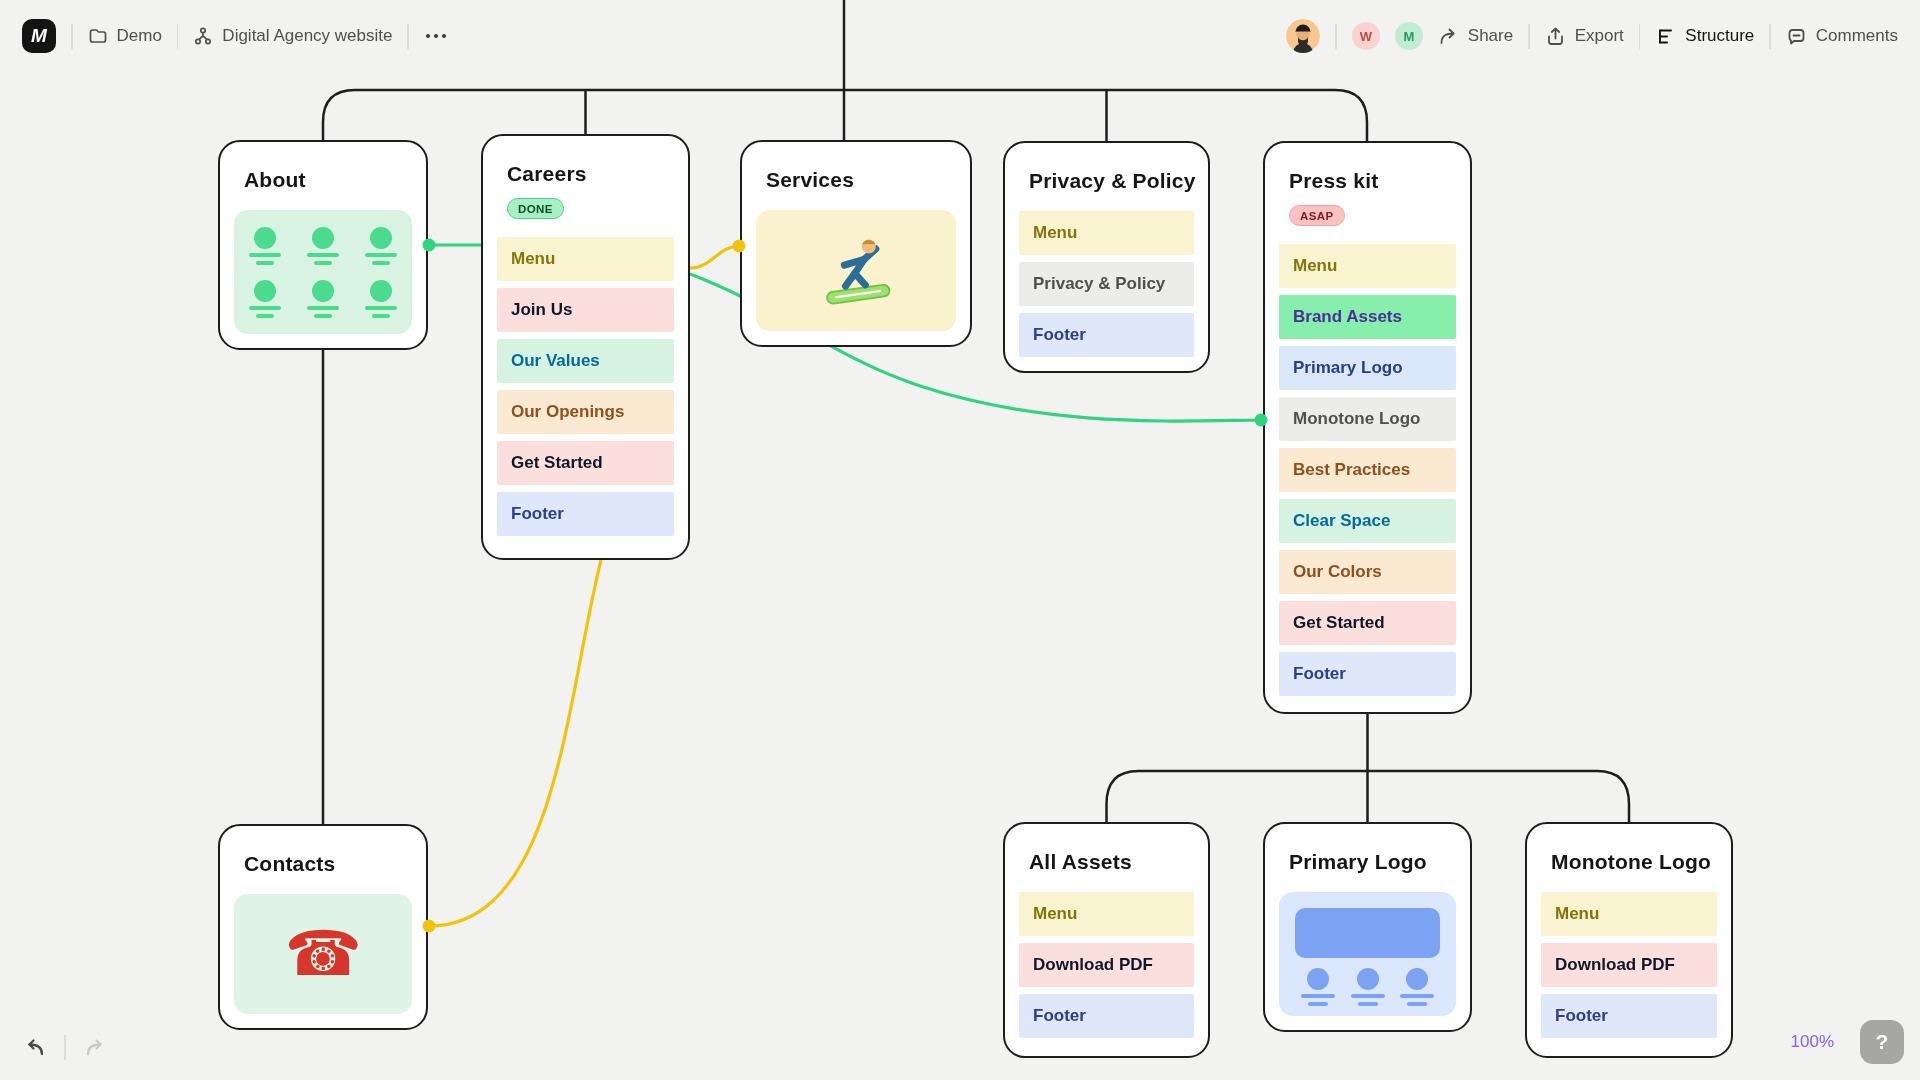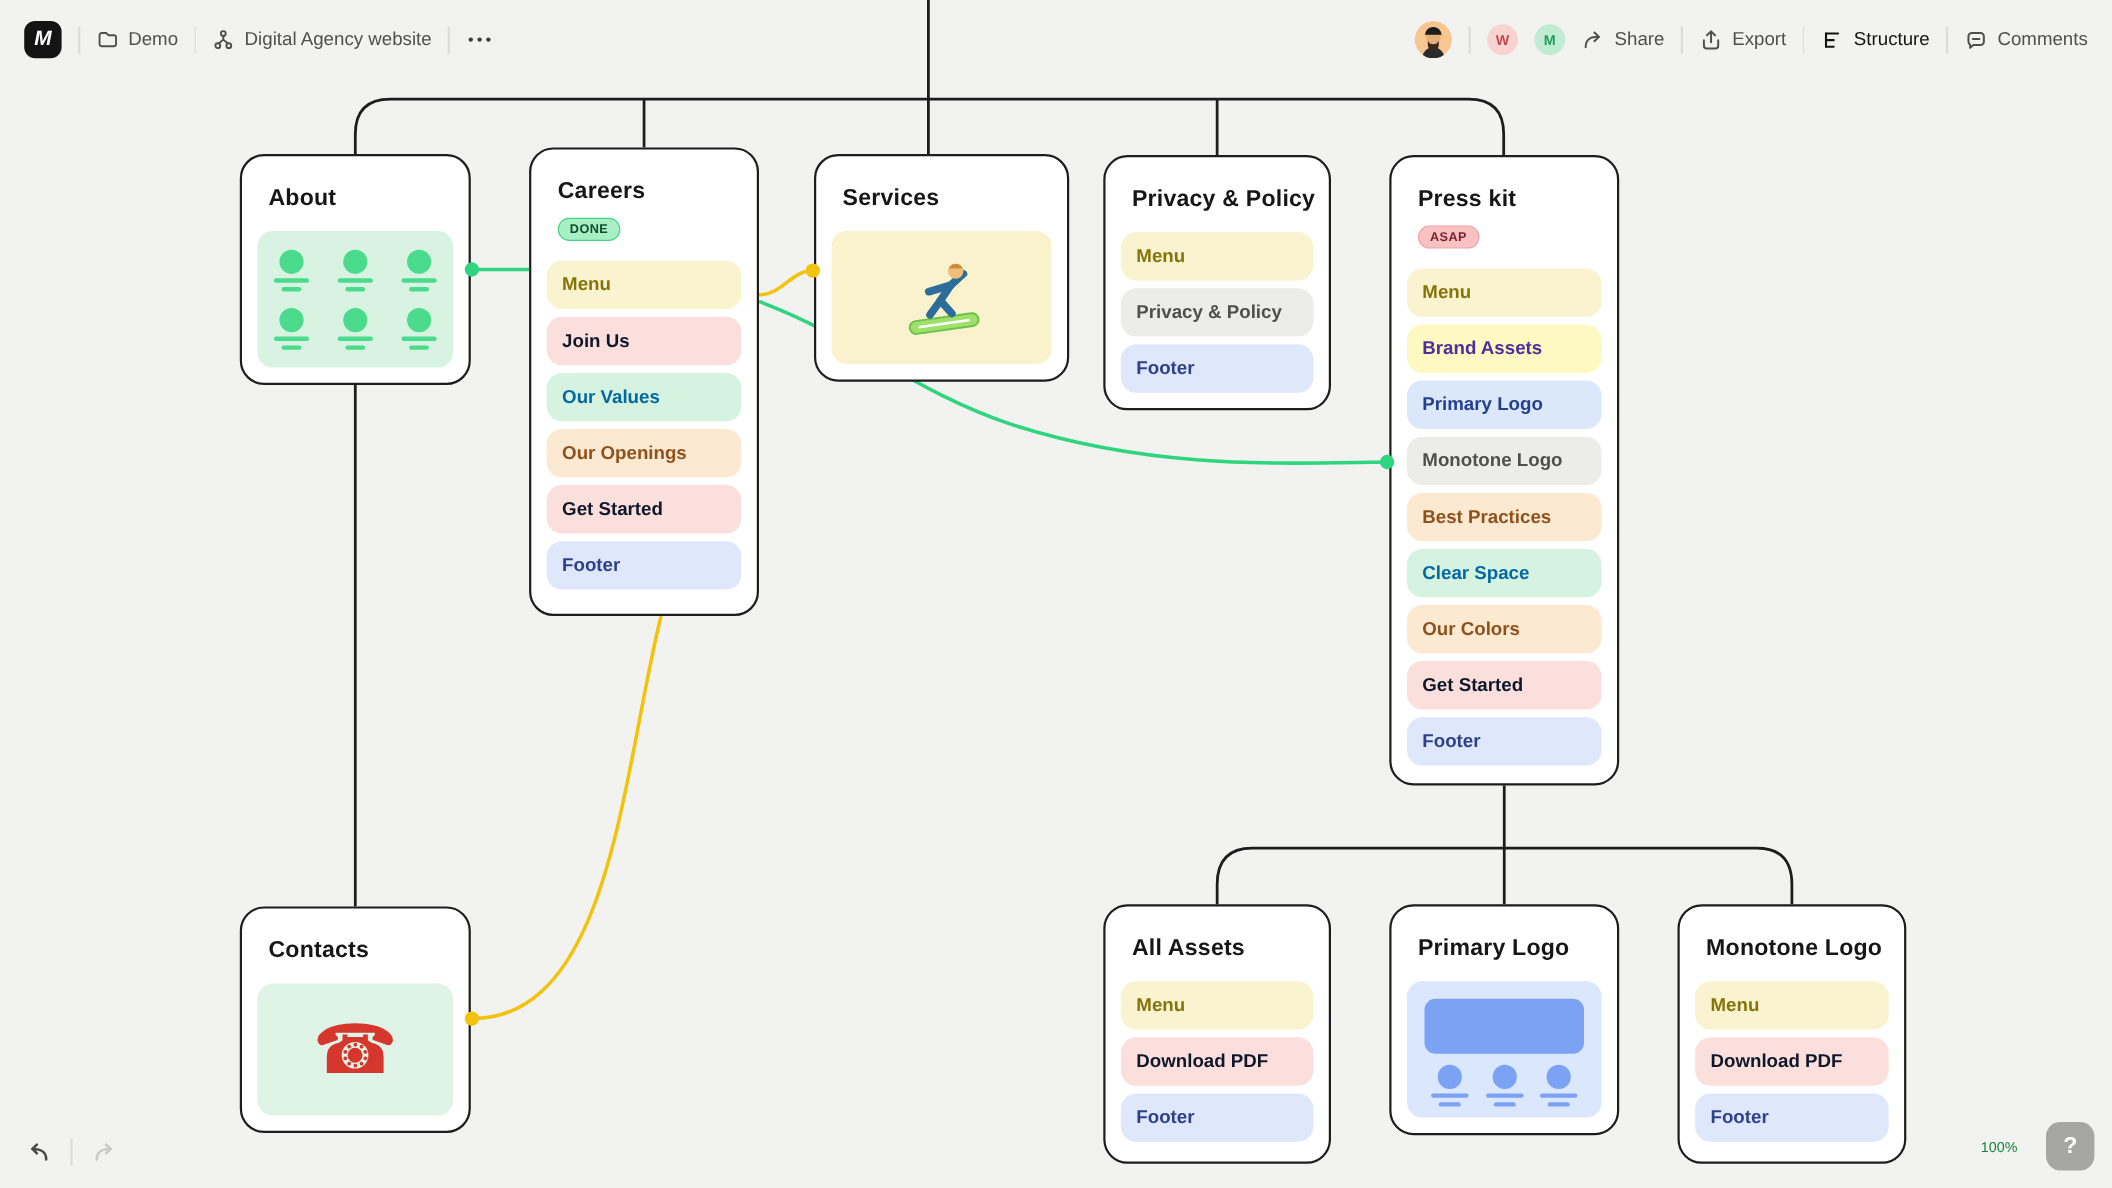--- a/index.html
+++ b/index.html
@@ -35,27 +35,27 @@
   .collab.w{background:#f8d3d0;color:#bf4a50}
   .collab.m{background:#c0ecd3;color:#1f9e5c}
 
   
   .card{position:absolute;background:#fff;border:2.5px solid var(--line);border-radius:22px;display:flex;flex-direction:column;padding:14px;overflow:hidden;z-index:10}
   .card-title{font-size:21px;line-height:24px;font-weight:700;color:#161616;margin:12px 10px 0;letter-spacing:.2px;white-space:nowrap}
   .badge{align-self:flex-start;margin:12px 10px 0;height:21px;display:flex;align-items:center;padding:0 10px;border-radius:999px;font-size:11.5px;font-weight:700;letter-spacing:.4px}
   .badge-green{background:#a9efc6;border:1.5px solid #44d488;color:#0d4f2b}
   .badge-red{background:#f9c2c2;border:1.5px solid #f1a0a0;color:#7c1d2b}
   .items{display:flex;flex-direction:column;gap:7px;margin-top:18px}
-  .item{flex:0 0 44px;height:44px;border-radius:14px;display:flex;align-items:center;padding:0 14px;font-size:17px;font-weight:600;cursor:pointer}
+  .item{flex:0 0 44px;height:44px;border-radius:2px;display:flex;align-items:center;padding:0 14px;font-size:17px;font-weight:600;cursor:pointer}
   .item-yellow{background:#faf3cf;color:#857409}
   .item-pink{background:#fbdfdd;color:#0f172a}
   .item-green{background:#d5f3e0;color:#0369a1}
   .item-orange{background:#fbe9d2;color:#8f511c}
   .item-blue{background:#dfe7fb;color:#2e4089}
-  .item-purple{background:#fef9c3;color:#4c2f9b}
+  .item-purple{background:#86efac;color:#4c2f9b}
   .item-lightblue{background:#dbe7fb;color:#23408f}
   .item-gray{background:#ececea;color:#4f4f4f}
 
   .panel{flex:1;margin-top:18px;border-radius:14px;display:flex;align-items:center;justify-content:center}
   .panel-mintgrid{background:#d9f3e2;display:grid;grid-template-columns:repeat(3,auto);column-gap:26px;row-gap:15px;align-content:center;justify-content:center}
   .person{display:flex;flex-direction:column;align-items:center;gap:4px}
   .person .head{width:22px;height:22px;border-radius:50%;background:#4bdb8c}
   .person .l1{width:32px;height:4px;border-radius:2px;background:#4bdb8c}
   .person .l2{width:18px;height:4px;border-radius:2px;background:#4bdb8c}
   .panel-sand{background:#faf1cd}
@@ -65,21 +65,21 @@
   .logo-rect{position:absolute;left:16px;top:16px;right:16px;height:50px;border-radius:10px;background:#7ba2f3}
   .logo-cols{position:absolute;left:22px;right:22px;bottom:10px;display:flex;justify-content:space-between}
   .logo-col{display:flex;flex-direction:column;align-items:center;gap:4px}
   .logo-col .c{width:22px;height:22px;border-radius:50%;background:#7ba2f3}
   .logo-col .b1{width:34px;height:4px;border-radius:2px;background:#7ba2f3}
   .logo-col .b2{width:20px;height:4px;border-radius:2px;background:#7ba2f3}
 
   
   .history{position:absolute;left:22px;bottom:20px;display:flex;align-items:center;gap:16px;z-index:30}
   .zoombar{position:absolute;right:16px;bottom:16px;display:flex;align-items:center;gap:26px;z-index:30}
-  .zoom-label{font-size:13px;color:#15803d}
+  .zoom-label{font-size:17px;color:#8b5cf6}
   .help-btn{width:44px;height:44px;border-radius:13px;background:#a6a6a4;color:#fff;font-size:21px;font-weight:700;display:flex;align-items:center;justify-content:center;cursor:pointer}
   .icon-btn{cursor:pointer;display:flex}
 </style>
 </head>
 <body>
 
 <div id="stage">
 
   <svg class="layer" width="1920" height="1080" viewBox="0 0 1920 1080">
     <path class="tree" d="M844,0 L844,140"></path>

